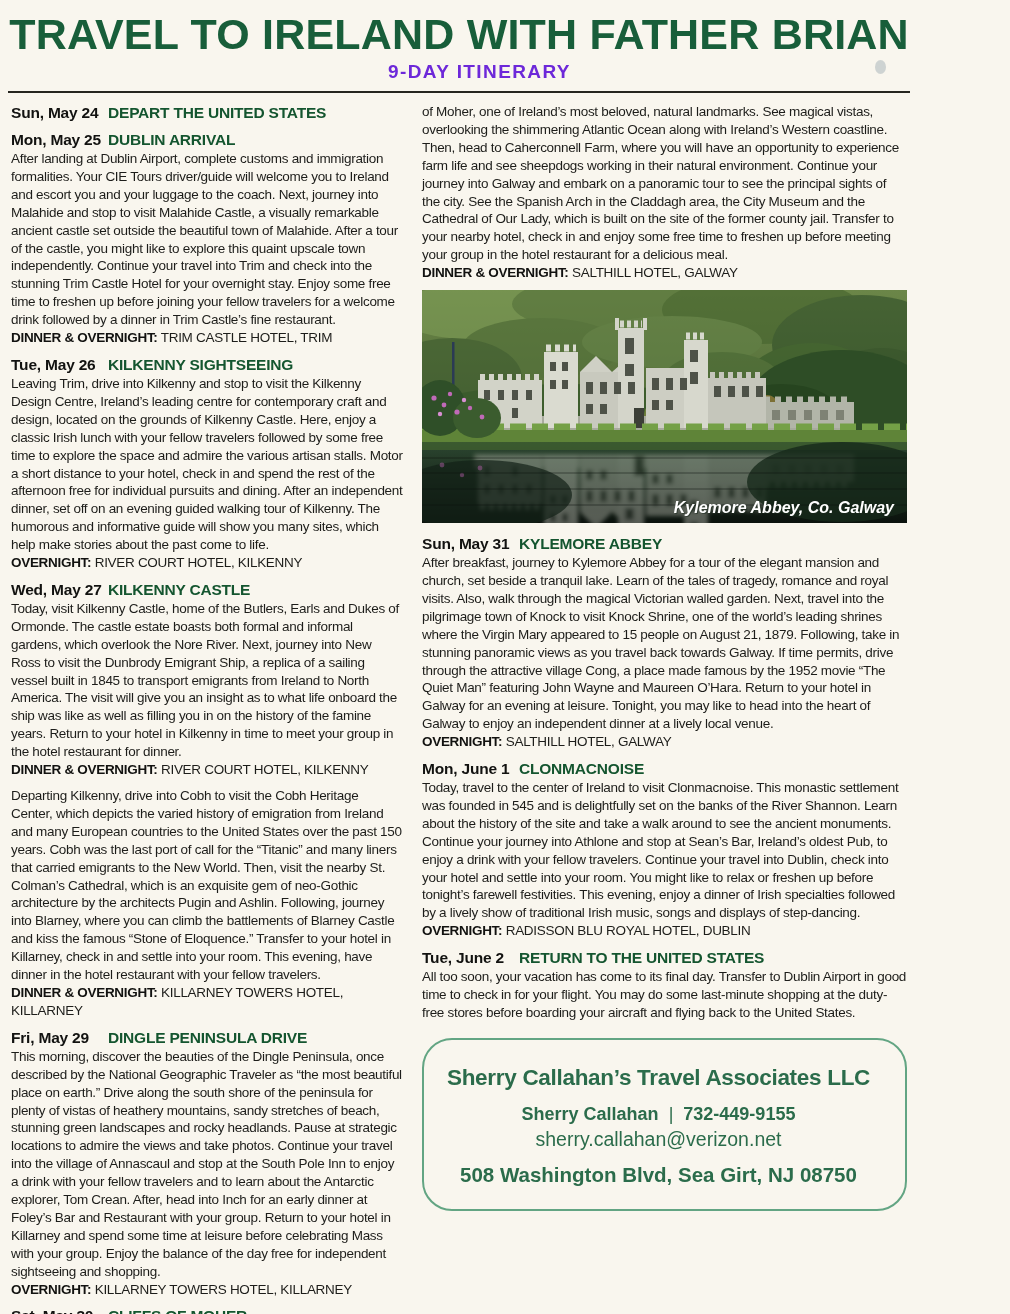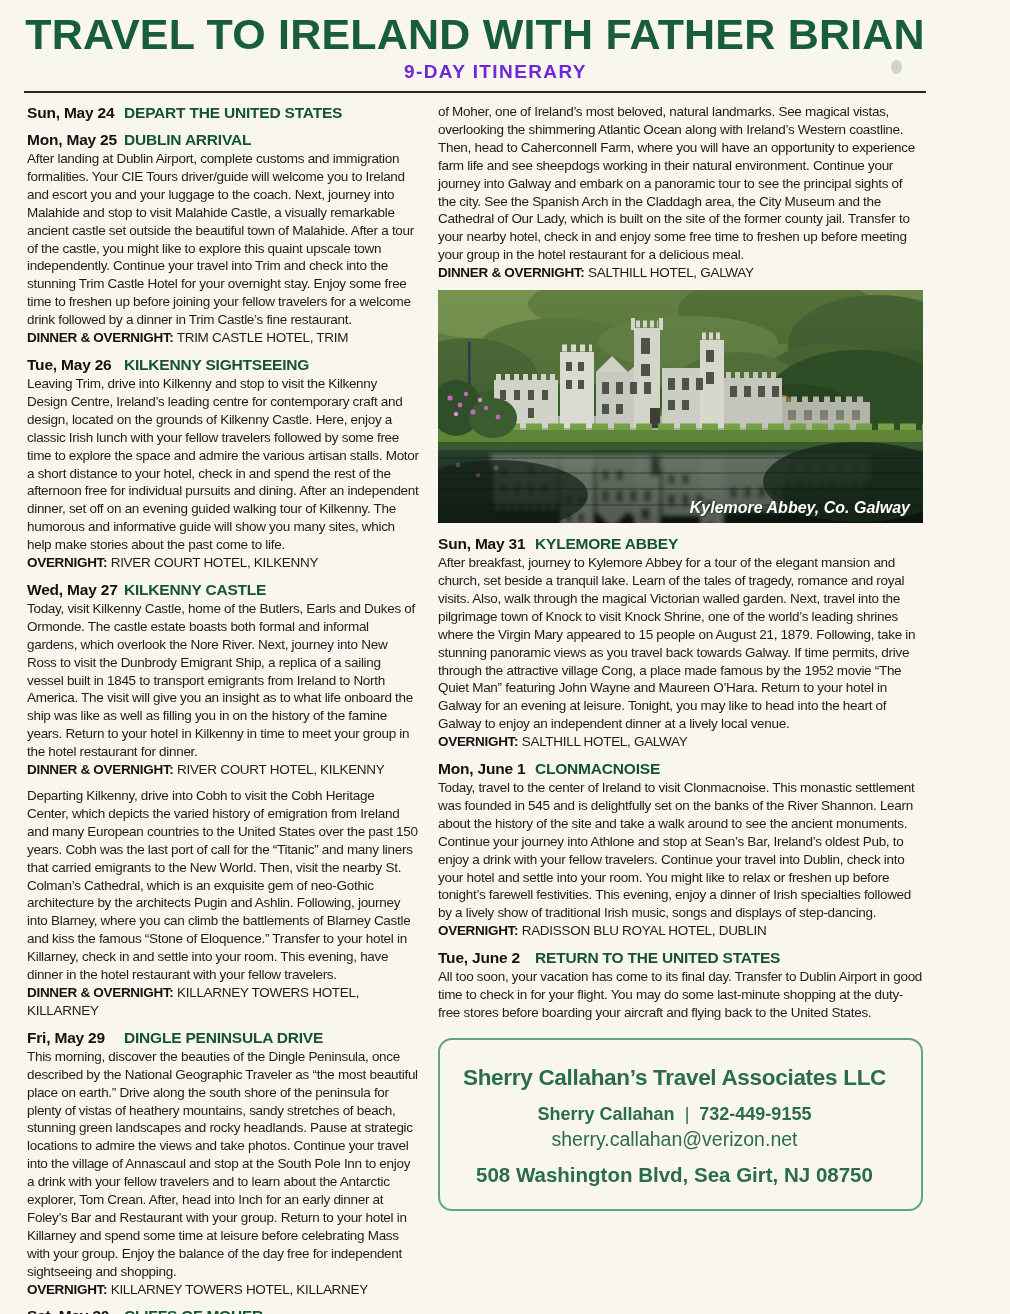--- a/index.html
+++ b/index.html
@@ -4,21 +4,21 @@
 <style>
   * { box-sizing: border-box; }
   html,body { margin:0; padding:0; }
   body {
     width:1010px; height:1314px; overflow:hidden;
     background:#f9f6ee;
     font-family:"Liberation Sans","DejaVu Sans",sans-serif;
     color:#1d1d1a;
     position:relative;
   }
-  .page { width:918px; height:1314px; position:relative; overflow:hidden;margin-left:16px; }
+  .page { width:918px; height:1314px; position:relative; overflow:hidden; }
 
   header { text-align:center; padding-top:11px; }
   .main-title {
     margin:0; font-size:43px; line-height:46px; font-weight:bold;
     color:#185e3a; letter-spacing:0.2px;
   }
   .subtitle {
     margin-top:4px; font-size:19px; font-weight:bold;
     color:#6d28d9; letter-spacing:1.4px;padding-left:41px;
   }
@@ -39,21 +39,21 @@
   .entry-title { font-weight:bold; color:#14552f; letter-spacing:-0.2px; }
   p.body, p.note {
     margin:0; font-size:13.5px; line-height:17.9px; letter-spacing:-0.3px;
   }
   p.note b { font-weight:bold; color:#121210; }
 
   figure.photo { margin:8px 0 11px 0;text-align:right; }
   svg.photo-svg { display:block; width:485px; height:233px; }
 
   .contact-box {
-    margin-top:16px; border:2px solid #63a583; border-radius:14px;
+    margin-top:16px; border:2px solid #63a583; border-radius:30px;
     text-align:center; color:#2b6c4b; padding:25px 20px 22px 8px;
   }
   .company { font-size:22.5px; font-weight:bold; letter-spacing:-0.3px; }
   .agent-line { margin-top:13px; font-size:18px; font-weight:bold; }
   .agent-line .pipe { margin:0 10px; font-weight:normal; }
   .email-line { margin-top:3px; font-size:19.5px; font-weight:normal; }
   .address-line { margin-top:12px; font-size:20.5px; font-weight:bold; }
 </style>
 </head>
 <body>

